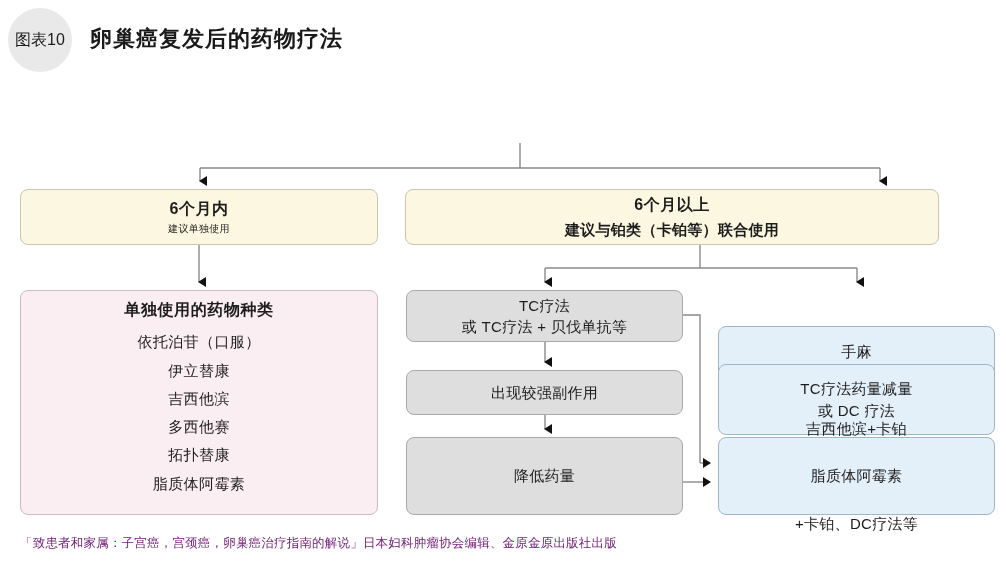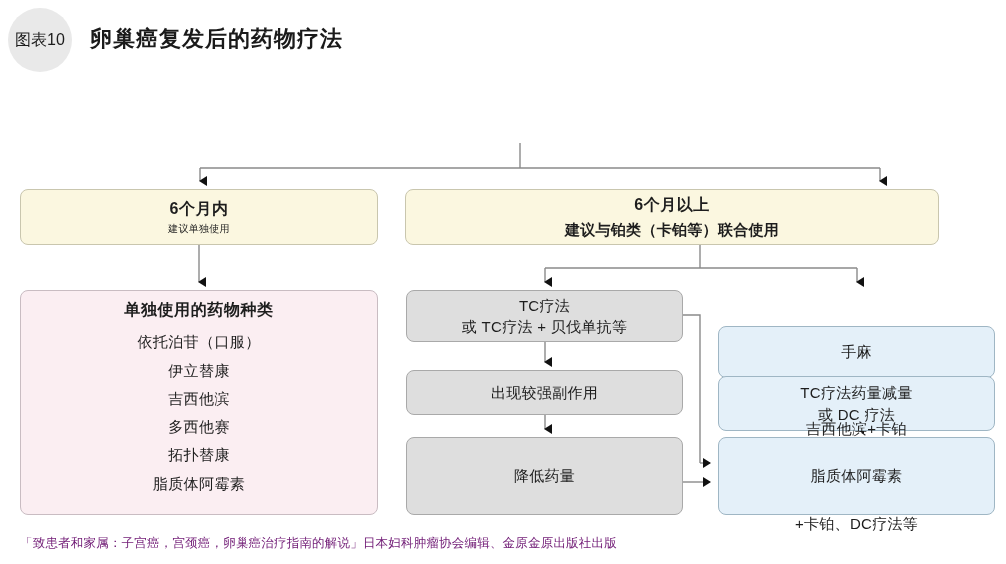--- a/index.html
+++ b/index.html
@@ -142,21 +142,21 @@
   #node-reduce    { left: 406px; top: 437px; width: 277px; height: 78px; }
 
   
   .node-blue {
     background: #e4f0f9;
     border: 1px solid #9fb6c4;
     font-size: 15px;
     letter-spacing: 0.3px;
   }
   #node-numb      { left: 718px; top: 290px; width: 277px; height: 52px; margin-top: 36px; }
-  #node-dose      { left: 718px; top: 364px; width: 277px; height: 55px; margin-top: 12px; }
+  #node-dose      { left: 718px; top: 364px; width: 277px; height: 71px; }
   #node-combo     { left: 718px; top: 437px; width: 277px; height: 78px; gap: 26px; }
 
   .line { font-size: 15px; }
 
   
   #footnote {
     position: absolute;
     left: 20px; top: 535px;
     font-size: 12.5px;
     color: #701a75;

